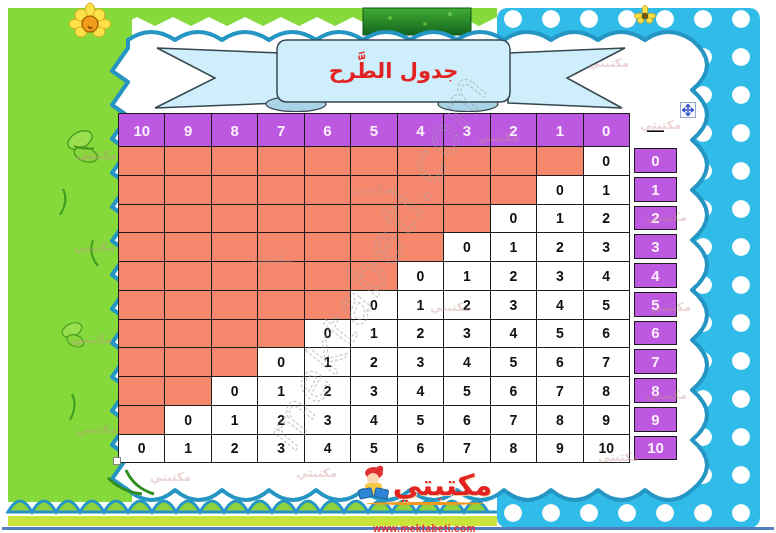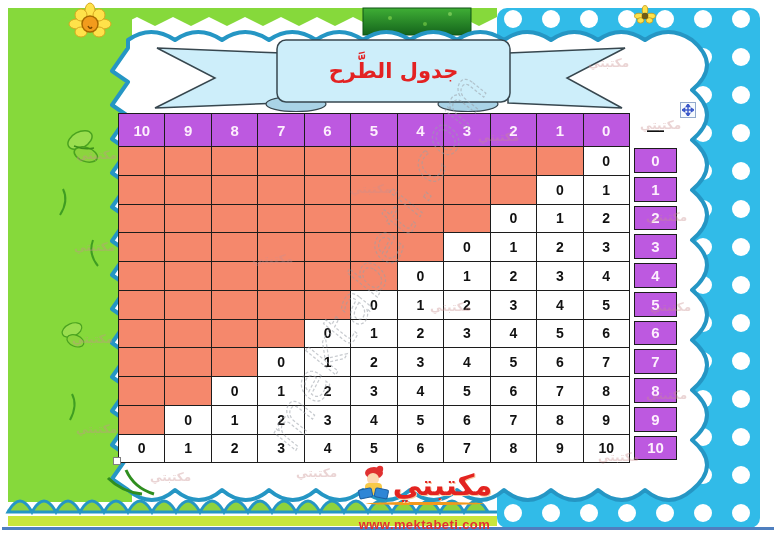--- a/index.html
+++ b/index.html
@@ -52,21 +52,21 @@
     font-size:12px;color:#c98f8f;opacity:.38;direction:rtl;white-space:nowrap;}
 
   
   #site-logo{left:332px;top:464px;width:185px;height:64px;z-index:6;
     display:flex;flex-direction:column;align-items:center;}
   #logo-row{position:relative;display:flex;align-items:center;direction:rtl;gap:2px;}
   #logo-wordmark{font-family:"DejaVu Sans",sans-serif;font-weight:bold;font-size:29px;
     color:#e32320;text-shadow:1px 1px 0 #f9c9a0;line-height:36px;}
   #logo-swoosh{width:118px;height:7px;border-bottom:3px solid #f2991c;
     border-radius:50%;margin-top:-4px;}
-  #logo-url{font-size:13px;font-weight:bold;color:#e33030;letter-spacing:.4px;margin-top:12px;}
+  #logo-url{font-size:10px;font-weight:bold;color:#e33030;letter-spacing:.4px;margin-top:18px;}
 </style>
 </head>
 <body>
 
 <div id="canvas">
 
   <svg class="abs" style="left:0;top:0;z-index:0" width="776" height="533" viewBox="0 0 776 533">
     <defs>
       <pattern id="dots" width="38" height="38" patternUnits="userSpaceOnUse">
         <rect width="38" height="38" fill="#31bbe8"></rect>

